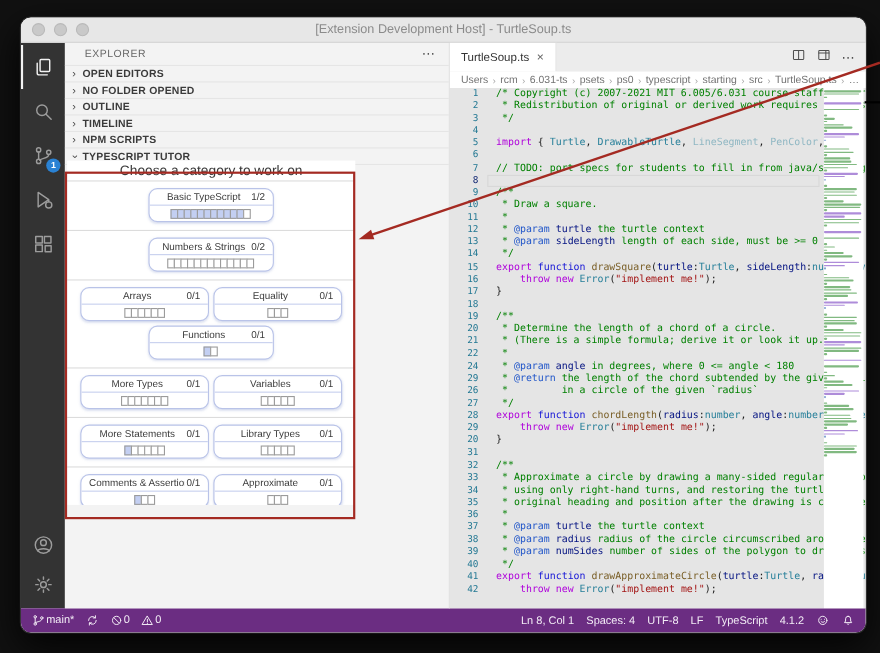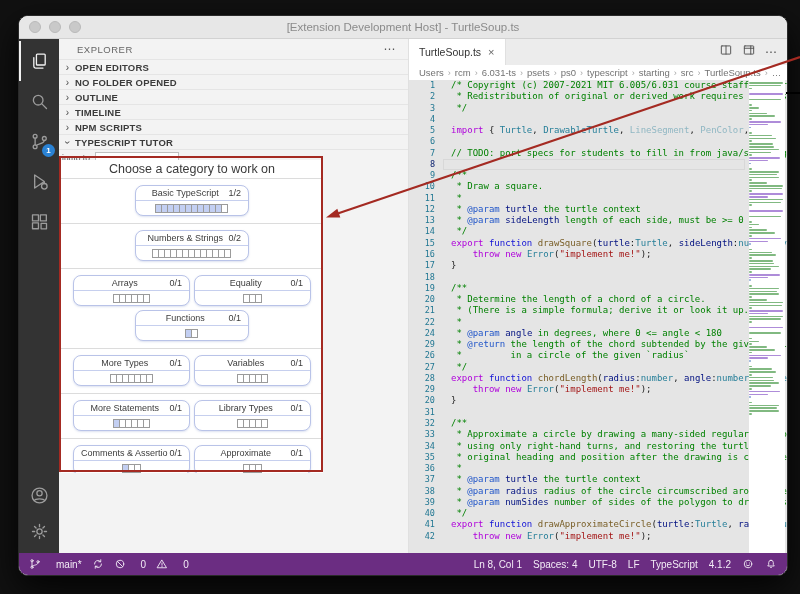--- a/index.html
+++ b/index.html
@@ -28,21 +28,21 @@
   .sb-header{height:20px;display:flex;align-items:center;padding:0 12px 0 18px;color:#666;font-size:9.5px;letter-spacing:.5px;justify-content:space-between;}
   .sb-more{margin-left:auto;color:#555;font-size:12px;cursor:pointer;}
   .sb-section{height:14px;border-top:1px solid #e5e5e5;display:flex;align-items:center;gap:3px;padding-left:4px;
               font-weight:bold;font-size:9.5px;color:#3b3b3b;letter-spacing:.2px;cursor:pointer;}
   .chev{display:inline-block;width:9px;text-align:center;font-size:10px;color:#4a4a4a;font-weight:normal;}
   .chev.open{transform:rotate(90deg);}
   .jump-row{height:16px;display:flex;align-items:center;gap:3px;padding-left:3px;border-top:1px solid #e5e5e5;}
   .jump-row label{font-size:8.5px;color:#4e4e4e;}
   .jump-row input{width:78px;height:11px;border:1px solid #bfbfbf;background:#fff;font-size:8px;padding:0 2px;box-sizing:content-box;}
   
-  .tutor{position:absolute;left:2px;top:121px;width:262px;height:313px;background:#fff;overflow:hidden;}
+  .tutor{position:absolute;left:2px;top:107px;width:262px;height:313px;background:#fff;overflow:hidden;}
   .tutor-head{height:18px;line-height:18px;text-align:center;font-size:12.5px;color:#3a3a3a;border-bottom:1px solid #dcdcdc;}
   .tgroup{padding:6px 0 7px;border-top:1px solid #dcdcdc;}
   .tgroup.first{border-top:none;}
   .trow{display:flex;justify-content:center;gap:4px;}
   .trow + .trow{margin-top:4px;}
   .cat{width:117px;border:1px solid #b9c3e8;border-radius:8px;background:#fff;overflow:hidden;cursor:pointer;
        box-shadow:0 1px 2px rgba(120,140,200,.25);box-sizing:border-box;}
   .cat.single{width:114px;}
   .cat-label{display:flex;align-items:center;height:14px;border-bottom:1px solid #c6cfee;padding:0 7px;font-size:9px;color:#3c3c3c;}
   .cat-name{flex:1;text-align:center;white-space:nowrap;overflow:hidden;}
@@ -68,21 +68,21 @@
   .cl.active .ln{color:#0b216f;}
   .cl.active::before{content:"";position:absolute;left:34px;right:42px;top:0;bottom:0;border:1px solid #d8d8d8;}
   .tk-c{color:#008000}.tk-k{color:#af00db}.tk-kb{color:#1414d6}.tk-f{color:#795e26}.tk-y{color:#267f99}
   .tk-yf{color:rgba(38,127,153,.45)}.tk-v{color:#001080}.tk-d{color:#2156c9}.tk-s{color:#a31515}.tk-t{color:#1b1b1b}
   .minimap{position:absolute;top:0;right:2px;bottom:0;width:36px;background:#fff;padding-top:2px;cursor:pointer;}
   .mm{height:1.6px;margin-bottom:1.2px;opacity:.8;border-radius:1px;}
   
   .statusbar{flex:0 0 22px;background:#6b2d82;display:flex;align-items:center;color:#f3ecf6;font-size:10px;padding:0 10px;box-sizing:border-box;}
   .sb-left{display:flex;gap:10px;align-items:center;}
   .sb-right{margin-left:auto;display:flex;gap:11px;align-items:center;}
-  .st-item{display:flex;align-items:center;gap:15px;cursor:pointer;white-space:nowrap;}
+  .st-item{display:flex;align-items:flex-start;gap:1px;cursor:pointer;white-space:nowrap;}
   .st-item svg{width:12px;height:12px;fill:none;stroke:#f3ecf6;stroke-width:1.8;stroke-linecap:round;stroke-linejoin:round;}
 </style>
 </head>
 <body>
 
 <div class="page">
 
   <div class="window">
     <div class="titlebar">
       <div class="lights">

